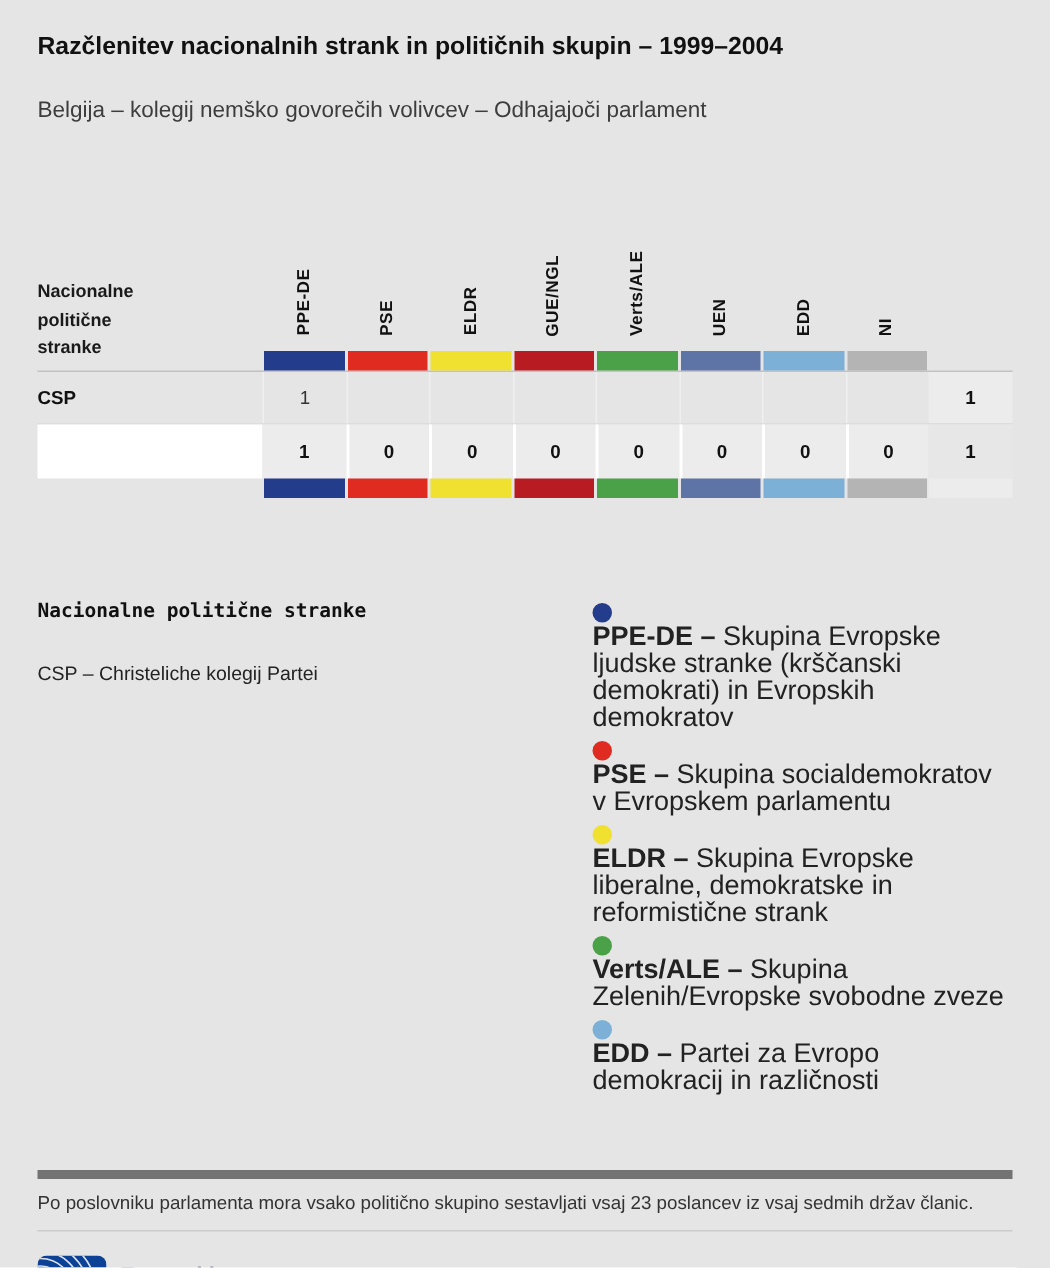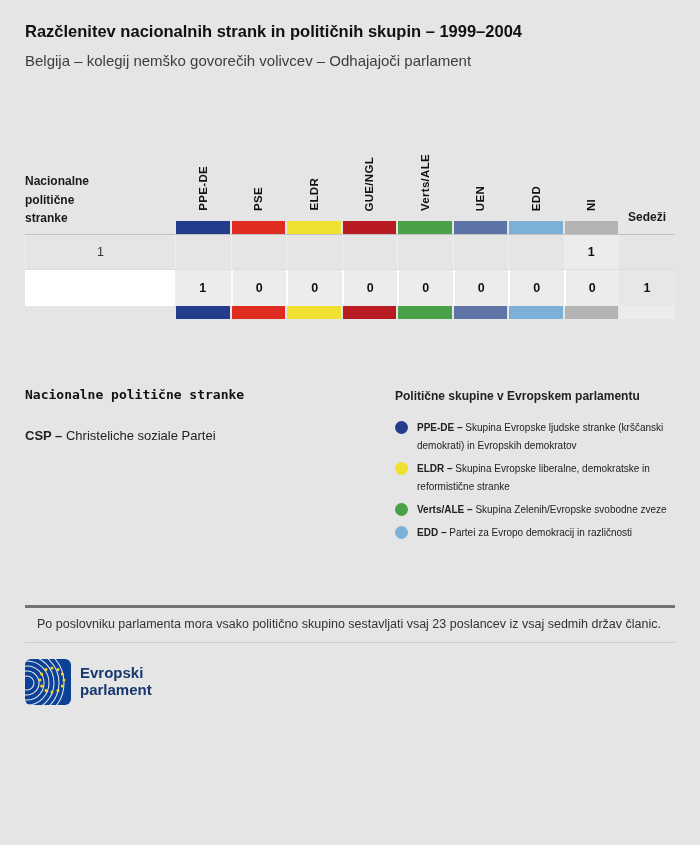--- a/index.html
+++ b/index.html
@@ -1,21 +1,21 @@
 <!DOCTYPE html>
 <html><head>
 <meta charset="utf-8">
 <style>
   * { box-sizing: border-box; }
   html,body { margin:0; padding:0; background:#ffffff; }
   body { font-family:"Liberation Sans", sans-serif; color:#1a1a1a; }
   .page { width:700px; height:845px; padding:16px 25px 0 25px; position:relative; overflow:hidden; background:#e5e5e5; }
 
   .title { font-size:16.5px; font-weight:bold; margin:6px 0 0 0; color:#111; }
-  .subtitle { font-size:15px; color:#3d3d3d; margin-top:11px; }
+  .subtitle { font-size:15px; color:#3d3d3d; margin-top:24px; }
 
   
   .seats-table { margin-top:30px; width:650px; font-size:12.5px; }
   .grid { display:grid; grid-template-columns:150px repeat(8,55.5px) 56px; }
 
   .thead { border-bottom:1px solid #c2c2c2; }
   .head-label { display:flex; align-items:flex-end; padding:0 6px 6px 0; height:135px; }
   .head-label span { font-weight:bold; font-size:12px; width:70px; line-height:1.55; overflow-wrap:break-word; }
   .gcol { display:flex; flex-direction:column; justify-content:flex-end; align-items:center; height:135px; }
   .vtext { writing-mode:vertical-rl; transform:rotate(180deg); font-weight:bold; font-size:11.5px; letter-spacing:.3px; margin-bottom:10px; white-space:nowrap; color:#111; }
@@ -34,30 +34,30 @@
 
   .bars-row .bcell { padding:0 1px; }
   .bars-row .bar { height:13px; }
   .bars-row .seats-pad { background:#ececec; height:13px; }
 
   
   .legend { display:flex; margin-top:68px; width:650px; }
   .legend-left { width:370px; }
   .legend-left h3 { font-family:"DejaVu Sans Mono", monospace; font-size:13px; font-weight:bold; margin:0 0 26px 0; color:#111; }
   .party-item { font-size:13px; color:#222; }
-  .party-item .plabel { font-weight:bold; }
+  .party-item .plabel { font-weight:normal; }
 
   .legend-right { width:280px; }
   .legend-right h3 { font-size:12px; font-weight:bold; margin:2px 0 16px 0; color:#222; }
-  .gitem { display:flex; margin-bottom:5px; font-size:10px; line-height:18px; color:#222; }
+  .gitem { display:flex; margin-bottom:5px; font-size:18px; line-height:18px; color:#222;flex-direction:column; }
   .dot { width:13px; height:13px; border-radius:50%; flex:0 0 13px; margin:2px 9px 0 0; }
   .glabel { font-weight:bold; }
 
   
-  .note-box { margin-top:58px; width:650px; border-top:3px solid #737373; border-bottom:1px solid #cccccc; padding:9px 2px 11px 0; font-size:12.5px; color:#333;text-align:center; }
+  .note-box { margin-top:46px; width:650px; border-top:6px solid #737373; border-bottom:1px solid #cccccc; padding:9px 2px 11px 0; font-size:12.5px; color:#333; }
   .source-row { margin-top:16px; width:650px; display:flex; justify-content:space-between; align-items:center; }
   .source { font-size:14.5px; color:#111; }
   .source .vir { font-weight:bold; }
   .ep-logo { display:flex; align-items:center; gap:9px; }
   .ep-text { font-weight:bold; font-size:15px; color:#16386e; line-height:1.12; }
 </style>
 </head>
 <body>
 
 <div class="page">
@@ -96,26 +96,24 @@
         <div class="bar" style="background-color: rgb(94, 115, 166);"></div>
       </div>
       <div class="gcol">
         <span class="vtext">EDD</span>
         <div class="bar" style="background-color: rgb(124, 176, 214);"></div>
       </div>
       <div class="gcol">
         <span class="vtext">NI</span>
         <div class="bar" style="background-color: rgb(180, 180, 180);"></div>
       </div>
-      <div class="seats-head">
-        <span>Sedeži</span>
-      </div>
     </div>
 
     <div class="grid trow">
+      <div class="party">CSP</div>
       <div class="cell">1</div>
       <div class="cell"></div>
       <div class="cell"></div>
       <div class="cell"></div>
       <div class="cell"></div>
       <div class="cell"></div>
       <div class="cell"></div>
       <div class="cell"></div>
       <div class="cell seats">1</div>
     </div>
@@ -162,34 +160,37 @@
       <div class="seats-pad"></div>
     </div>
   </div>
 
   <div class="legend">
 
     <div class="legend-left">
       <h3>Nacionalne politične stranke</h3>
       <div class="party-item">
         <span class="plabel">CSP –</span>
-        <span>Christeliche soziale Partei</span>
+        <span>Christeliche kolegij Partei</span>
       </div>
     </div>
 
     <div class="legend-right">
-      <h3>Politične skupine v Evropskem parlamentu</h3>
 
       <div class="gitem">
         <span class="dot" style="background-color: rgb(35, 60, 139);"></span>
         <span class="gtext"><span class="glabel">PPE-DE –</span> <span>Skupina Evropske ljudske stranke (krščanski demokrati) in Evropskih demokratov</span></span>
       </div>
       <div class="gitem">
+        <span class="dot" style="background-color: rgb(224, 43, 32);"></span>
+        <span class="gtext"><span class="glabel">PSE –</span> <span>Skupina socialdemokratov v Evropskem parlamentu</span></span>
+      </div>
+      <div class="gitem">
         <span class="dot" style="background-color: rgb(240, 225, 48);"></span>
-        <span class="gtext"><span class="glabel">ELDR –</span> <span>Skupina Evropske liberalne, demokratske in reformistične stranke</span></span>
+        <span class="gtext"><span class="glabel">ELDR –</span> <span>Skupina Evropske liberalne, demokratske in reformistične strank</span></span>
       </div>
       <div class="gitem">
         <span class="dot" style="background-color: rgb(74, 161, 71);"></span>
         <span class="gtext"><span class="glabel">Verts/ALE –</span> <span>Skupina Zelenih/Evropske svobodne zveze</span></span>
       </div>
       <div class="gitem">
         <span class="dot" style="background-color: rgb(124, 176, 214);"></span>
         <span class="gtext"><span class="glabel">EDD –</span> <span>Partei za Evropo demokracij in različnosti</span></span>
       </div>
     </div>

